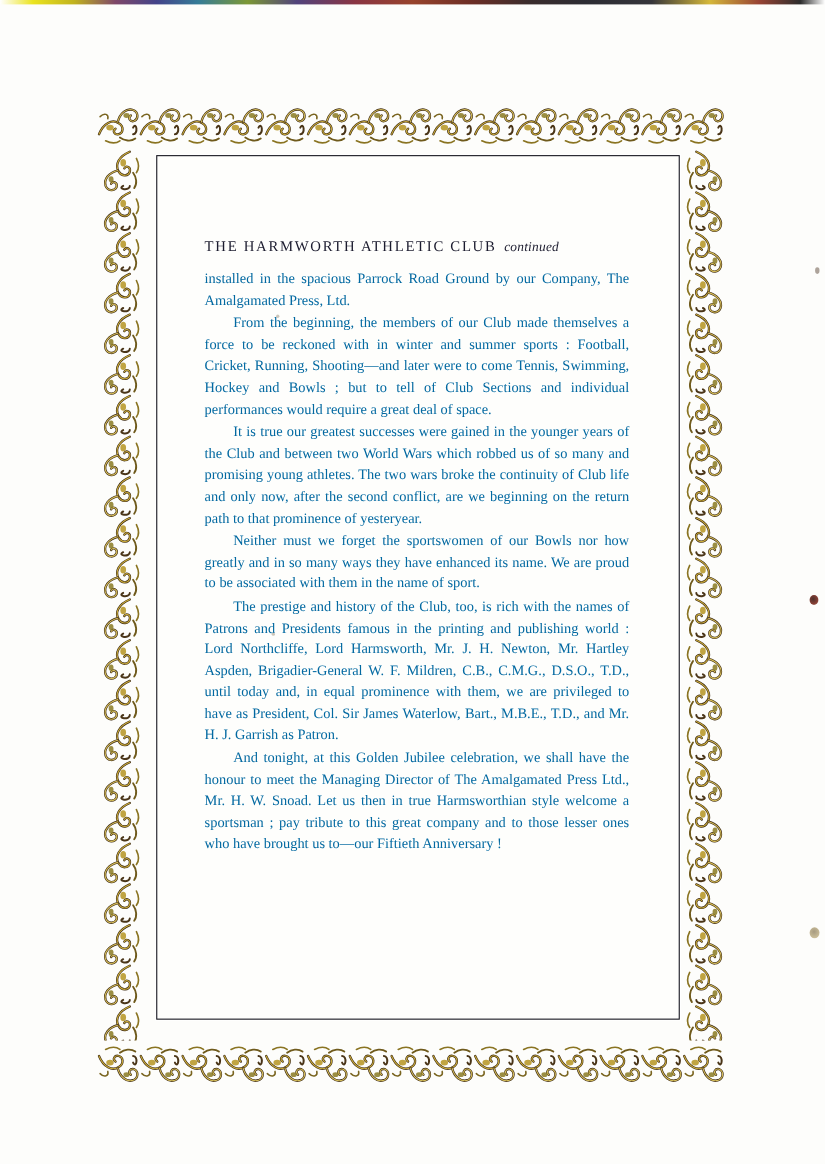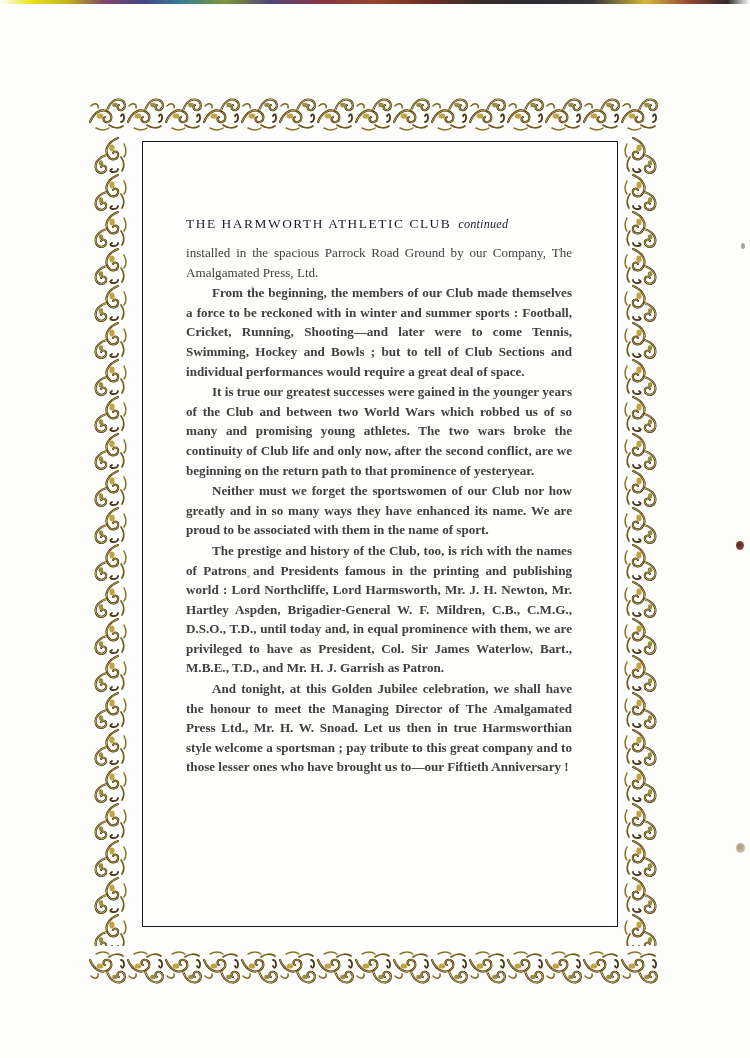--- a/index.html
+++ b/index.html
@@ -94,26 +94,26 @@
   #page-heading .cont {
     font-style: italic;
     letter-spacing: .2px;
     font-size: 12.2px;
     margin-left: 7px;
   }
   .para {
     margin: 0 0 1px 0;
     font-size: 13.1px;
     line-height: 19.6px;
-    color: #404040;
+    color: #0369a1;
     text-align: justify;
     text-align-last: left;
     hyphens: none;
   }
-  .para.indent { text-indent: 26px; font-weight: bold; }
+  .para.indent { text-indent: 26px; }
   .para.runon { text-indent: 0; }
   .para + .para { margin-top: 0; }
 </style>
 </head>
 <body>
 
 <div id="scan-strip"></div>
 
 <div class="speck" id="speck-a"></div>
 <div class="speck" id="speck-b"></div>
@@ -256,17 +256,17 @@
 <div id="inner-frame"></div>
 
 <div id="text-column">
   <h1 id="page-heading">
     <span>THE HARMWORTH ATHLETIC CLUB</span><span class="cont">continued</span>
   </h1>
   <div id="paragraph-list">
       <p class="para runon">installed in the spacious Parrock Road Ground by our Company, The Amalgamated Press, Ltd.</p>
       <p class="para indent">From the beginning, the members of our Club made themselves a force to be reckoned with in winter and summer sports : Football, Cricket, Running, Shooting—and later were to come Tennis, Swimming, Hockey and Bowls ; but to tell of Club Sections and individual performances would require a great deal of space.</p>
       <p class="para indent">It is true our greatest successes were gained in the younger years of the Club and between two World Wars which robbed us of so many and promising young athletes. The two wars broke the continuity of Club life and only now, after the second conflict, are we beginning on the return path to that prominence of yesteryear.</p>
-      <p class="para indent">Neither must we forget the sportswomen of our Club nor how greatly and in so many ways they have enhanced its name. We are proud to be associated with them in the name of sport.</p>
+      <p class="para indent">Neither must we forget the sportswomen of our Bowls nor how greatly and in so many ways they have enhanced its name. We are proud to be associated with them in the name of sport.</p>
       <p class="para indent">The prestige and history of the Club, too, is rich with the names of Patrons and Presidents famous in the printing and publishing world : Lord Northcliffe, Lord Harmsworth, Mr. J. H. Newton, Mr. Hartley Aspden, Brigadier-General W. F. Mildren, C.B., C.M.G., D.S.O., T.D., until today and, in equal prominence with them, we are privileged to have as President, Col. Sir James Waterlow, Bart., M.B.E., T.D., and Mr. H. J. Garrish as Patron.</p>
       <p class="para indent">And tonight, at this Golden Jubilee celebration, we shall have the honour to meet the Managing Director of The Amalgamated Press Ltd., Mr. H. W. Snoad. Let us then in true Harmsworthian style welcome a sportsman ; pay tribute to this great company and to those lesser ones who have brought us to—our Fiftieth Anniversary !</p>
     </div>
 </div>
 
 </body></html>

